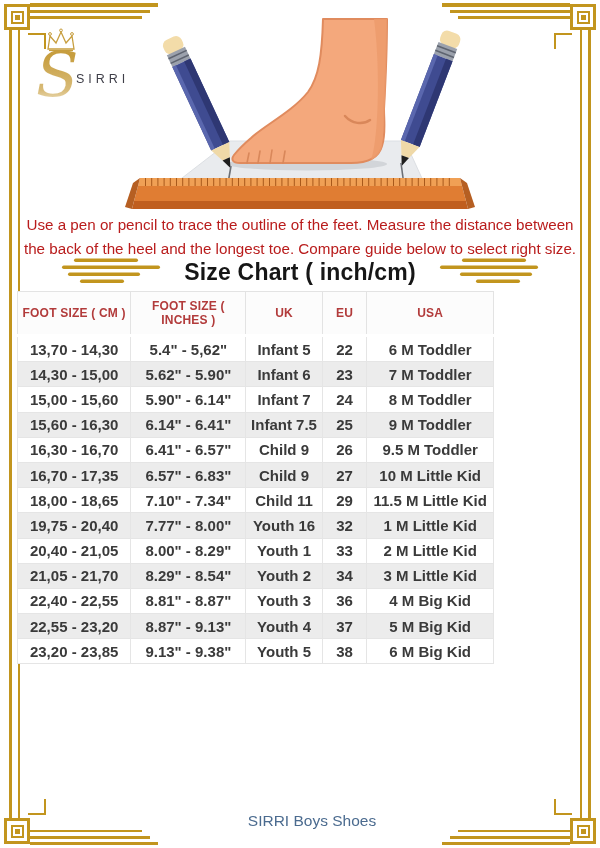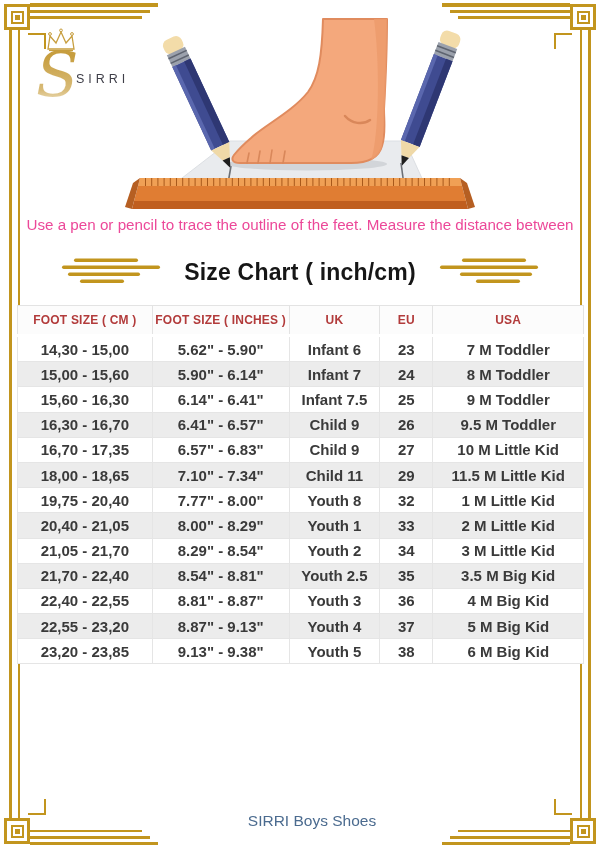--- a/index.html
+++ b/index.html
@@ -26,28 +26,28 @@
   .logo .mono{position:absolute;left:6px;top:18px;font-family:"DejaVu Serif",serif;font-style:italic;
               font-size:62px;line-height:1;background:linear-gradient(180deg,#C79E3F 20%,#D9BC7A 75%,#F3EAD2 100%);
               -webkit-background-clip:text;background-clip:text;color:transparent;}
   .logo .brand{position:absolute;left:46px;top:46px;font-size:12.5px;letter-spacing:4px;color:#3E3E48;font-weight:500;}
 
   
   .illus{position:absolute;left:95px;top:15px;}
 
   
   .instructions{position:absolute;top:213px;left:0;width:100%;text-align:center;
-                font-size:15.2px;line-height:1.55;color:#ec4899;}
+                font-size:15.2px;line-height:1.55;color:#b91c1c;}
   .title-row{position:absolute;top:257px;left:0;width:100%;display:flex;align-items:center;
              justify-content:center;gap:20px;}
   .title{font-size:23px;font-weight:bold;color:#161616;letter-spacing:.2px;}
   .flourish.mirror{transform:scaleX(-1);}
 
   
-  .size-table{position:absolute;top:305px;left:17px;width:567px;border-collapse:collapse;
+  .size-table{position:absolute;top:291px;left:17px;width:477px;border-collapse:collapse;
               font-weight:bold;color:var(--ink);padding-left:6px;}
   .size-table th{font-size:12px;color:var(--red);padding:7px 1px;background:#FCFCFC;
                  border:1px solid #E3E3E3;border-bottom:3px solid #fff;text-align:center;letter-spacing:.2px;}
   .size-table td{font-size:15px;text-align:center;padding:3.6px 1px;border:1px solid #E5E5E5;}
   .size-table tbody tr:nth-child(odd){background:#FFFFFF;}
   .size-table tbody tr:nth-child(even){background:#ECECEC;}
 
   .footer{position:absolute;top:812px;left:12px;width:100%;text-align:center;
           font-size:15.5px;font-weight:500;color:var(--footer-blue);}
 </style>
@@ -163,20 +163,21 @@
       <polygon points="43,171 367,171 371,186 39,186" fill="#E07D33"></polygon>
       <polygon points="39,186 371,186 373,194 37,194" fill="#C05E1E"></polygon>
       <polygon points="45,163 43,171 39,186 37,194 30,192 38,168" fill="#B65F22"></polygon>
       <polygon points="365,163 367,171 371,186 373,194 380,192 372,168" fill="#B65F22"></polygon>
       <path d="M50 167 H 360" stroke="#9C4D12" stroke-width="8" stroke-dasharray="1 5.2" opacity="0.85"></path>
     </g>
   </svg>
 
   <div class="instructions">
     <div>Use a pen or pencil to trace the outline of the feet. Measure the distance between</div>
+    <div>the back of the heel and the longest toe. Compare guide below to select right size.</div>
   </div>
 
   <div class="title-row">
     <svg class="flourish" width="104" height="30" viewBox="0 0 104 30">
       <rect x="14" y="1.5" width="64" height="3.4" rx="1.7" fill="#C2951E"></rect>
       <rect x="2" y="8.5" width="98" height="3.4" rx="1.7" fill="#C2951E"></rect>
       <rect x="8" y="15.5" width="72" height="3.4" rx="1.7" fill="#C2951E"></rect>
       <rect x="20" y="22.5" width="44" height="3.4" rx="1.7" fill="#C2951E"></rect>
     </svg>
     <div class="title">Size Chart ( inch/cm)</div>
@@ -200,20 +201,27 @@
       <tr>
         <th>FOOT SIZE ( CM )</th>
         <th>FOOT SIZE ( INCHES )</th>
         <th>UK</th>
         <th>EU</th>
         <th>USA</th>
       </tr>
     </thead>
     <tbody>
         <tr>
+      <td>13,70 - 14,30</td>
+      <td>5.4" - 5,62"</td>
+      <td>Infant 5</td>
+      <td>22</td>
+      <td>6 M Toddler</td>
+    </tr>
+        <tr>
       <td>14,30 - 15,00</td>
       <td>5.62" - 5.90"</td>
       <td>Infant 6</td>
       <td>23</td>
       <td>7 M Toddler</td>
     </tr>
         <tr>
       <td>15,00 - 15,60</td>
       <td>5.90" - 6.14"</td>
       <td>Infant 7</td>
@@ -244,46 +252,39 @@
         <tr>
       <td>18,00 - 18,65</td>
       <td>7.10" - 7.34"</td>
       <td>Child 11</td>
       <td>29</td>
       <td>11.5 M Little Kid</td>
     </tr>
         <tr>
       <td>19,75 - 20,40</td>
       <td>7.77" - 8.00"</td>
-      <td>Youth 8</td>
+      <td>Youth 16</td>
       <td>32</td>
       <td>1 M Little Kid</td>
     </tr>
         <tr>
       <td>20,40 - 21,05</td>
       <td>8.00" - 8.29"</td>
       <td>Youth 1</td>
       <td>33</td>
       <td>2 M Little Kid</td>
     </tr>
         <tr>
       <td>21,05 - 21,70</td>
       <td>8.29" - 8.54"</td>
       <td>Youth 2</td>
       <td>34</td>
       <td>3 M Little Kid</td>
     </tr>
         <tr>
-      <td>21,70 - 22,40</td>
-      <td>8.54" - 8.81"</td>
-      <td>Youth 2.5</td>
-      <td>35</td>
-      <td>3.5 M Big Kid</td>
-    </tr>
-        <tr>
       <td>22,40 - 22,55</td>
       <td>8.81" - 8.87"</td>
       <td>Youth 3</td>
       <td>36</td>
       <td>4 M Big Kid</td>
     </tr>
         <tr>
       <td>22,55 - 23,20</td>
       <td>8.87" - 9.13"</td>
       <td>Youth 4</td>

